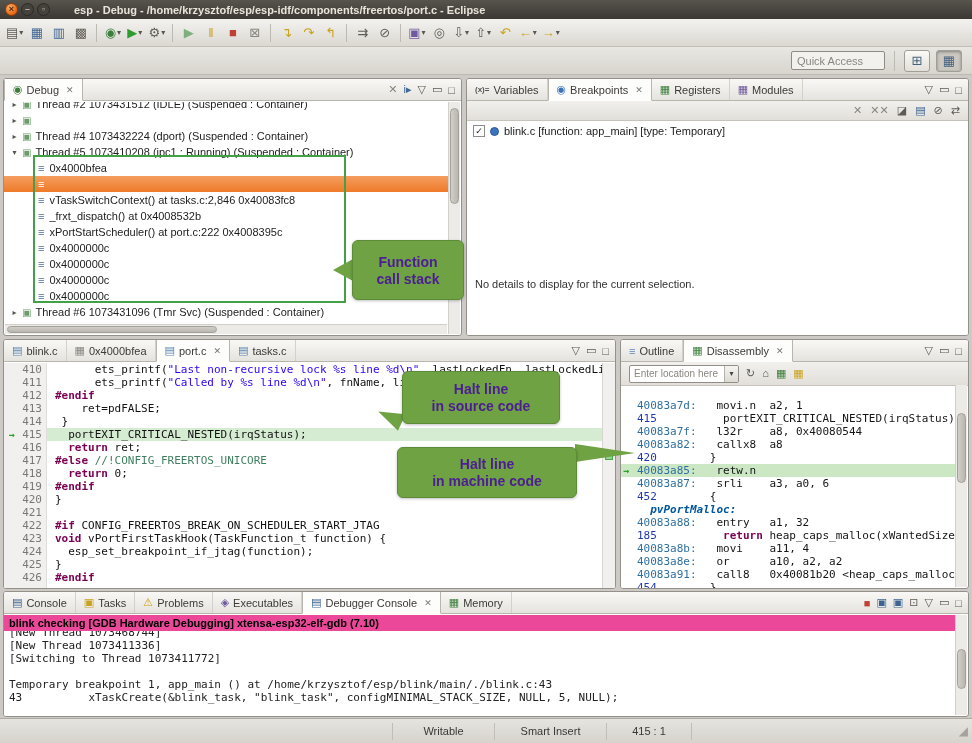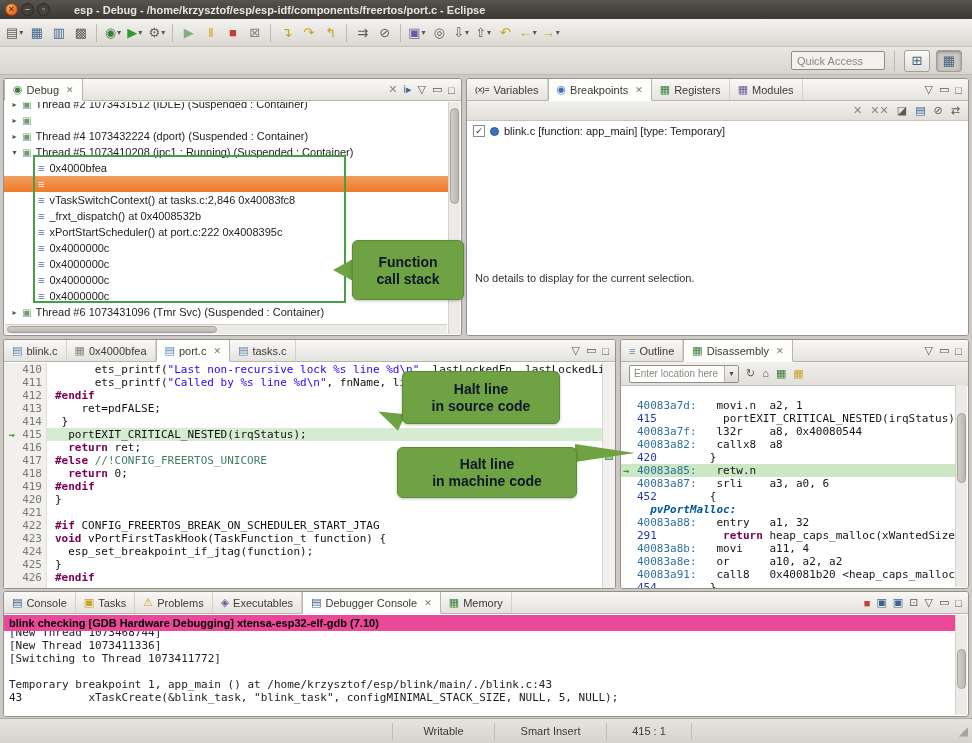--- a/index.html
+++ b/index.html
@@ -60,21 +60,21 @@
 .vscroll{position:absolute;top:23px;right:1px;bottom:1px;width:12px;background:#edebe7;border-left:1px solid #d3d0ca;}
 .vscroll .thumb{position:absolute;left:1px;right:1px;background:linear-gradient(90deg,#d2cfc9,#b9b6af);border:1px solid #a3a099;border-radius:6px;}
 .hscroll{position:absolute;left:1px;right:14px;bottom:1px;height:10px;background:#edebe7;border-top:1px solid #d3d0ca;}
 .hscroll .thumb{position:absolute;top:1px;bottom:1px;left:2px;width:210px;background:linear-gradient(#d2cfc9,#b9b6af);border:1px solid #a3a099;border-radius:5px;}
 
 
 .bp-content{position:absolute;top:43px;left:0;right:0;bottom:0;background:#fff;}
 .bp-item{display:flex;align-items:center;gap:5px;height:18px;padding-left:6px;}
 .bp-check{width:12px;height:12px;border:1px solid #8b8b8b;background:#fff;font-size:9px;line-height:10px;text-align:center;color:#222;}
 .bp-dot{width:9px;height:9px;border-radius:50%;background:#3b74bc;border:1px solid #2a5a99;}
-.bp-msg{position:absolute;left:8px;top:150px;color:#333;}
+.bp-msg{position:absolute;left:8px;top:156px;color:#333;}
 
 
 .editor-body{position:absolute;top:23px;left:0;right:0;bottom:0;display:flex;background:#fff;}
 .gutter-bg{position:absolute;left:0;top:0;bottom:0;width:43px;background:#f1f0ee;border-right:1px solid #dededa;}
 .editor-lines{flex:1;overflow:hidden;font-family:"DejaVu Sans Mono","Liberation Mono",monospace;font-size:11px;position:relative;}
 .code-row{display:flex;height:13px;line-height:13px;white-space:pre;}
 .code-row .marker{width:15px;flex:none;color:#2fa12f;font-size:10px;text-align:center;font-weight:bold;}
 .code-row .lnum{width:28px;flex:none;text-align:right;padding-right:5px;color:#7a7874;}
 .code-row .ctext{flex:1;padding-left:8px;color:#111;}
 .code-row.hl .ctext{background:#d6ecd2;}
@@ -113,21 +113,21 @@
 
 .statusbar{position:absolute;left:0;top:718px;width:100%;height:25px;background:linear-gradient(#e6e4df,#d6d3cd);border-top:1px solid #aeaba4;display:flex;align-items:center;color:#3a3835;}
 .sb-cell{height:17px;line-height:17px;border-left:1px solid #c1beb7;text-align:center;}
 .sb-cell:nth-child(1){margin-left:392px;width:102px;}
 .sb-cell:nth-child(2){width:112px;}
 .sb-cell:nth-child(3){width:86px;border-right:1px solid #c1beb7;}
 .sb-grip{margin-left:auto;margin-right:4px;color:#a6a39c;font-size:12px;}
 
 
 .cs-rect{position:absolute;left:33px;top:155px;width:313px;height:148px;border:2px solid #43a047;z-index:30;pointer-events:none;}
-.ann{position:absolute;background:#6fa243;border:1px solid #5d8a36;border-radius:6px;color:#0f172a;font-weight:bold;text-align:center;z-index:40;display:flex;flex-direction:column;justify-content:center;gap:1px;box-shadow:0 1px 3px rgba(0,0,0,.25);font-size:14px;pointer-events:none;}
+.ann{position:absolute;background:#6fa243;border:1px solid #5d8a36;border-radius:6px;color:#4c1d95;font-weight:bold;text-align:center;z-index:40;display:flex;flex-direction:column;justify-content:center;gap:1px;box-shadow:0 1px 3px rgba(0,0,0,.25);font-size:14px;pointer-events:none;}
 #ann-callstack{left:352px;top:240px;width:112px;height:60px;}
 #ann-haltsrc{left:402px;top:371px;width:158px;height:53px;}
 #ann-haltmac{left:397px;top:447px;width:180px;height:51px;}
 .arr{position:absolute;width:0;height:0;z-index:39;pointer-events:none;}
 #arr-callstack{left:333px;top:259px;border-top:11px solid transparent;border-bottom:11px solid transparent;border-right:20px solid #6fa243;}
 #arr-haltsrc{left:377px;top:408px;border-top:9px solid transparent;border-bottom:9px solid transparent;border-right:26px solid #6fa243;transform:rotate(25deg);}
 #arr-haltmac{left:575px;top:444px;border-top:9px solid transparent;border-bottom:9px solid transparent;border-left:60px solid #6fa243;}
 </style>
 </head>
 <body>
@@ -448,21 +448,21 @@
         <div class="dis-row"><span class="d-addr">40083a7d:</span><span class="d-ins">   movi.n  a2, 1</span></div>
         <div class="dis-row"><span class="d-ln">415</span><span class="d-src">          portEXIT_CRITICAL_NESTED(irqStatus);</span></div>
         <div class="dis-row"><span class="d-addr">40083a7f:</span><span class="d-ins">   l32r    a8, 0x40080544</span></div>
         <div class="dis-row"><span class="d-addr">40083a82:</span><span class="d-ins">   callx8  a8</span></div>
         <div class="dis-row"><span class="d-ln">420</span><span class="d-src">        }</span></div>
         <div class="dis-row hl"><span class="dis-arrow">→</span><span class="d-addr">40083a85:</span><span class="d-ins">   retw.n</span></div>
         <div class="dis-row"><span class="d-addr">40083a87:</span><span class="d-ins">   srli    a3, a0, 6</span></div>
         <div class="dis-row"><span class="d-ln">452</span><span class="d-src">        {</span></div>
         <div class="dis-row"><span class="d-lbl">  pvPortMalloc:</span></div>
         <div class="dis-row"><span class="d-addr">40083a88:</span><span class="d-ins">   entry   a1, 32</span></div>
-        <div class="dis-row"><span class="d-ln">291</span><span class="d-src">          </span><span class="d-kw">return</span><span class="d-src"> heap_caps_malloc(xWantedSize</span></div>
+        <div class="dis-row"><span class="d-ln">185</span><span class="d-src">          </span><span class="d-kw">return</span><span class="d-src"> heap_caps_malloc(xWantedSize</span></div>
         <div class="dis-row"><span class="d-addr">40083a8b:</span><span class="d-ins">   movi    a11, 4</span></div>
         <div class="dis-row"><span class="d-addr">40083a8e:</span><span class="d-ins">   or      a10, a2, a2</span></div>
         <div class="dis-row"><span class="d-addr">40083a91:</span><span class="d-ins">   call8   0x40081b20 &lt;heap_caps_malloc&gt;</span></div>
         <div class="dis-row"><span class="d-ln">454</span><span class="d-src">        }</span></div>
       </div>
     <div class="vscroll dis-scroll">
         <div class="thumb" style="top:28px;height:70px;"></div>
       </div>
   </div>
 

